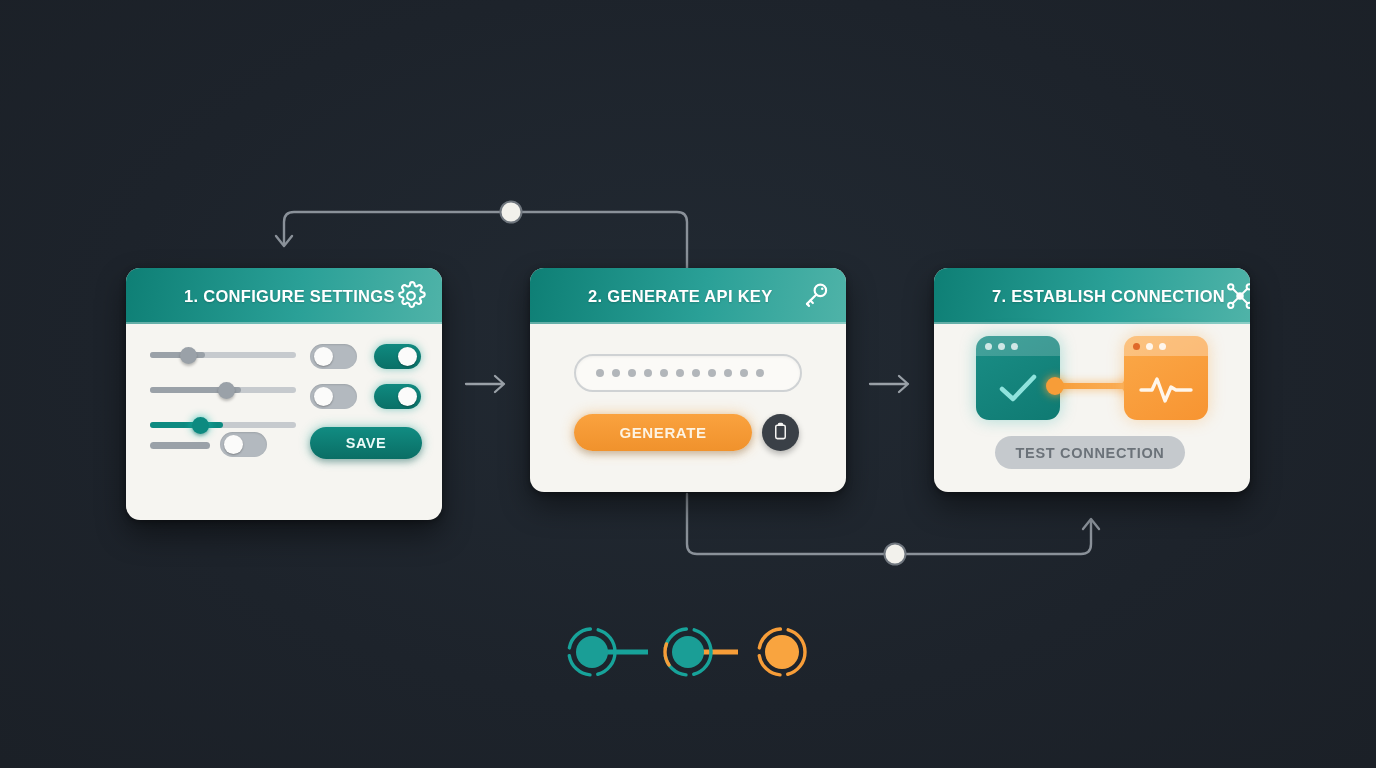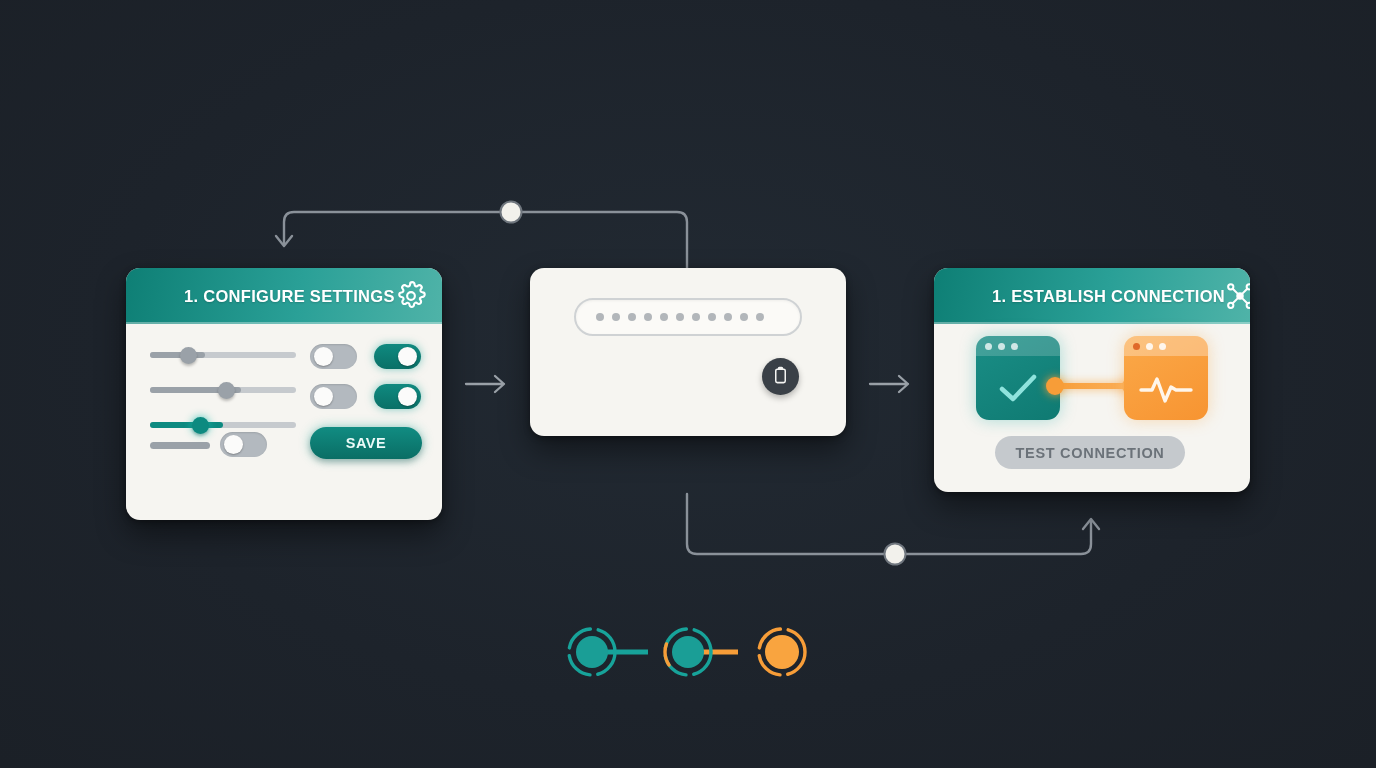--- a/index.html
+++ b/index.html
@@ -262,51 +262,64 @@
         </div>
       <div class="toggle" id="t-e">
           <span class="dot"></span>
         </div>
 
       <button class="save-btn">SAVE</button>
     </div>
   </div>
 
   <div class="card" id="card2">
+    <div class="card-head">
+      <div class="card-title">2. GENERATE API KEY</div>
+      <span class="head-icon">
+        <svg viewBox="0 0 24 24" fill="none" stroke="#ffffff" stroke-width="1.7" stroke-linecap="round" stroke-linejoin="round">
+          <circle cx="16.3" cy="7.5" r="4.6"></circle>
+          <circle cx="17.8" cy="6.1" r="1" fill="#ffffff" stroke="none"></circle>
+          <path d="M13.1 10.8 L5.6 18.3"></path>
+          <path d="M8.3 15.6 L10.3 17.6"></path>
+          <path d="M5.6 18.3 L7.2 19.9"></path>
+        </svg>
+      </span>
+    </div>
     <div class="card-body">
 
       <div class="key-input">
         <span class="key-dot"></span>
         <span class="key-dot"></span>
         <span class="key-dot"></span>
         <span class="key-dot"></span>
         <span class="key-dot"></span>
         <span class="key-dot"></span>
         <span class="key-dot"></span>
         <span class="key-dot"></span>
         <span class="key-dot"></span>
         <span class="key-dot"></span>
         <span class="key-dot"></span>
       </div>
 
+      <button class="gen-btn">GENERATE</button>
 
       <button class="copy-btn">
         <span>
           <svg width="19" height="19" viewBox="0 0 24 24" fill="none" stroke="#f4f4f2" stroke-width="1.9" stroke-linecap="round" stroke-linejoin="round">
             <rect x="6" y="4" width="12" height="17" rx="2"></rect>
             <path d="M9.5 4.2 V3 a1 1 0 0 1 1-1h3a1 1 0 0 1 1 1v1.2z" fill="#f4f4f2"></path>
           </svg>
         </span>
       </button>
     </div>
   </div>
 
   <div class="card" id="card3">
     <div class="card-head">
-      <div class="card-title">1. ESTABLISH CONNECTION</div>
+      <div class="card-title">7. ESTABLISH CONNECTION</div>
       <span class="head-icon">
         <svg viewBox="0 0 24 24" fill="none" stroke="#ffffff" stroke-width="1.6" stroke-linecap="round" stroke-linejoin="round">
           <circle cx="12" cy="12" r="3" fill="#ffffff" stroke="none"></circle>
           <circle cx="4.6" cy="4.6" r="2.1"></circle>
           <circle cx="19.4" cy="4.6" r="2.1"></circle>
           <circle cx="4.6" cy="19.4" r="2.1"></circle>
           <circle cx="19.4" cy="19.4" r="2.1"></circle>
           <path d="M6.2 6.2 L9.9 9.9 M17.8 6.2 L14.1 9.9 M6.2 17.8 L9.9 14.1 M17.8 17.8 L14.1 14.1"></path>
         </svg>
       </span>

